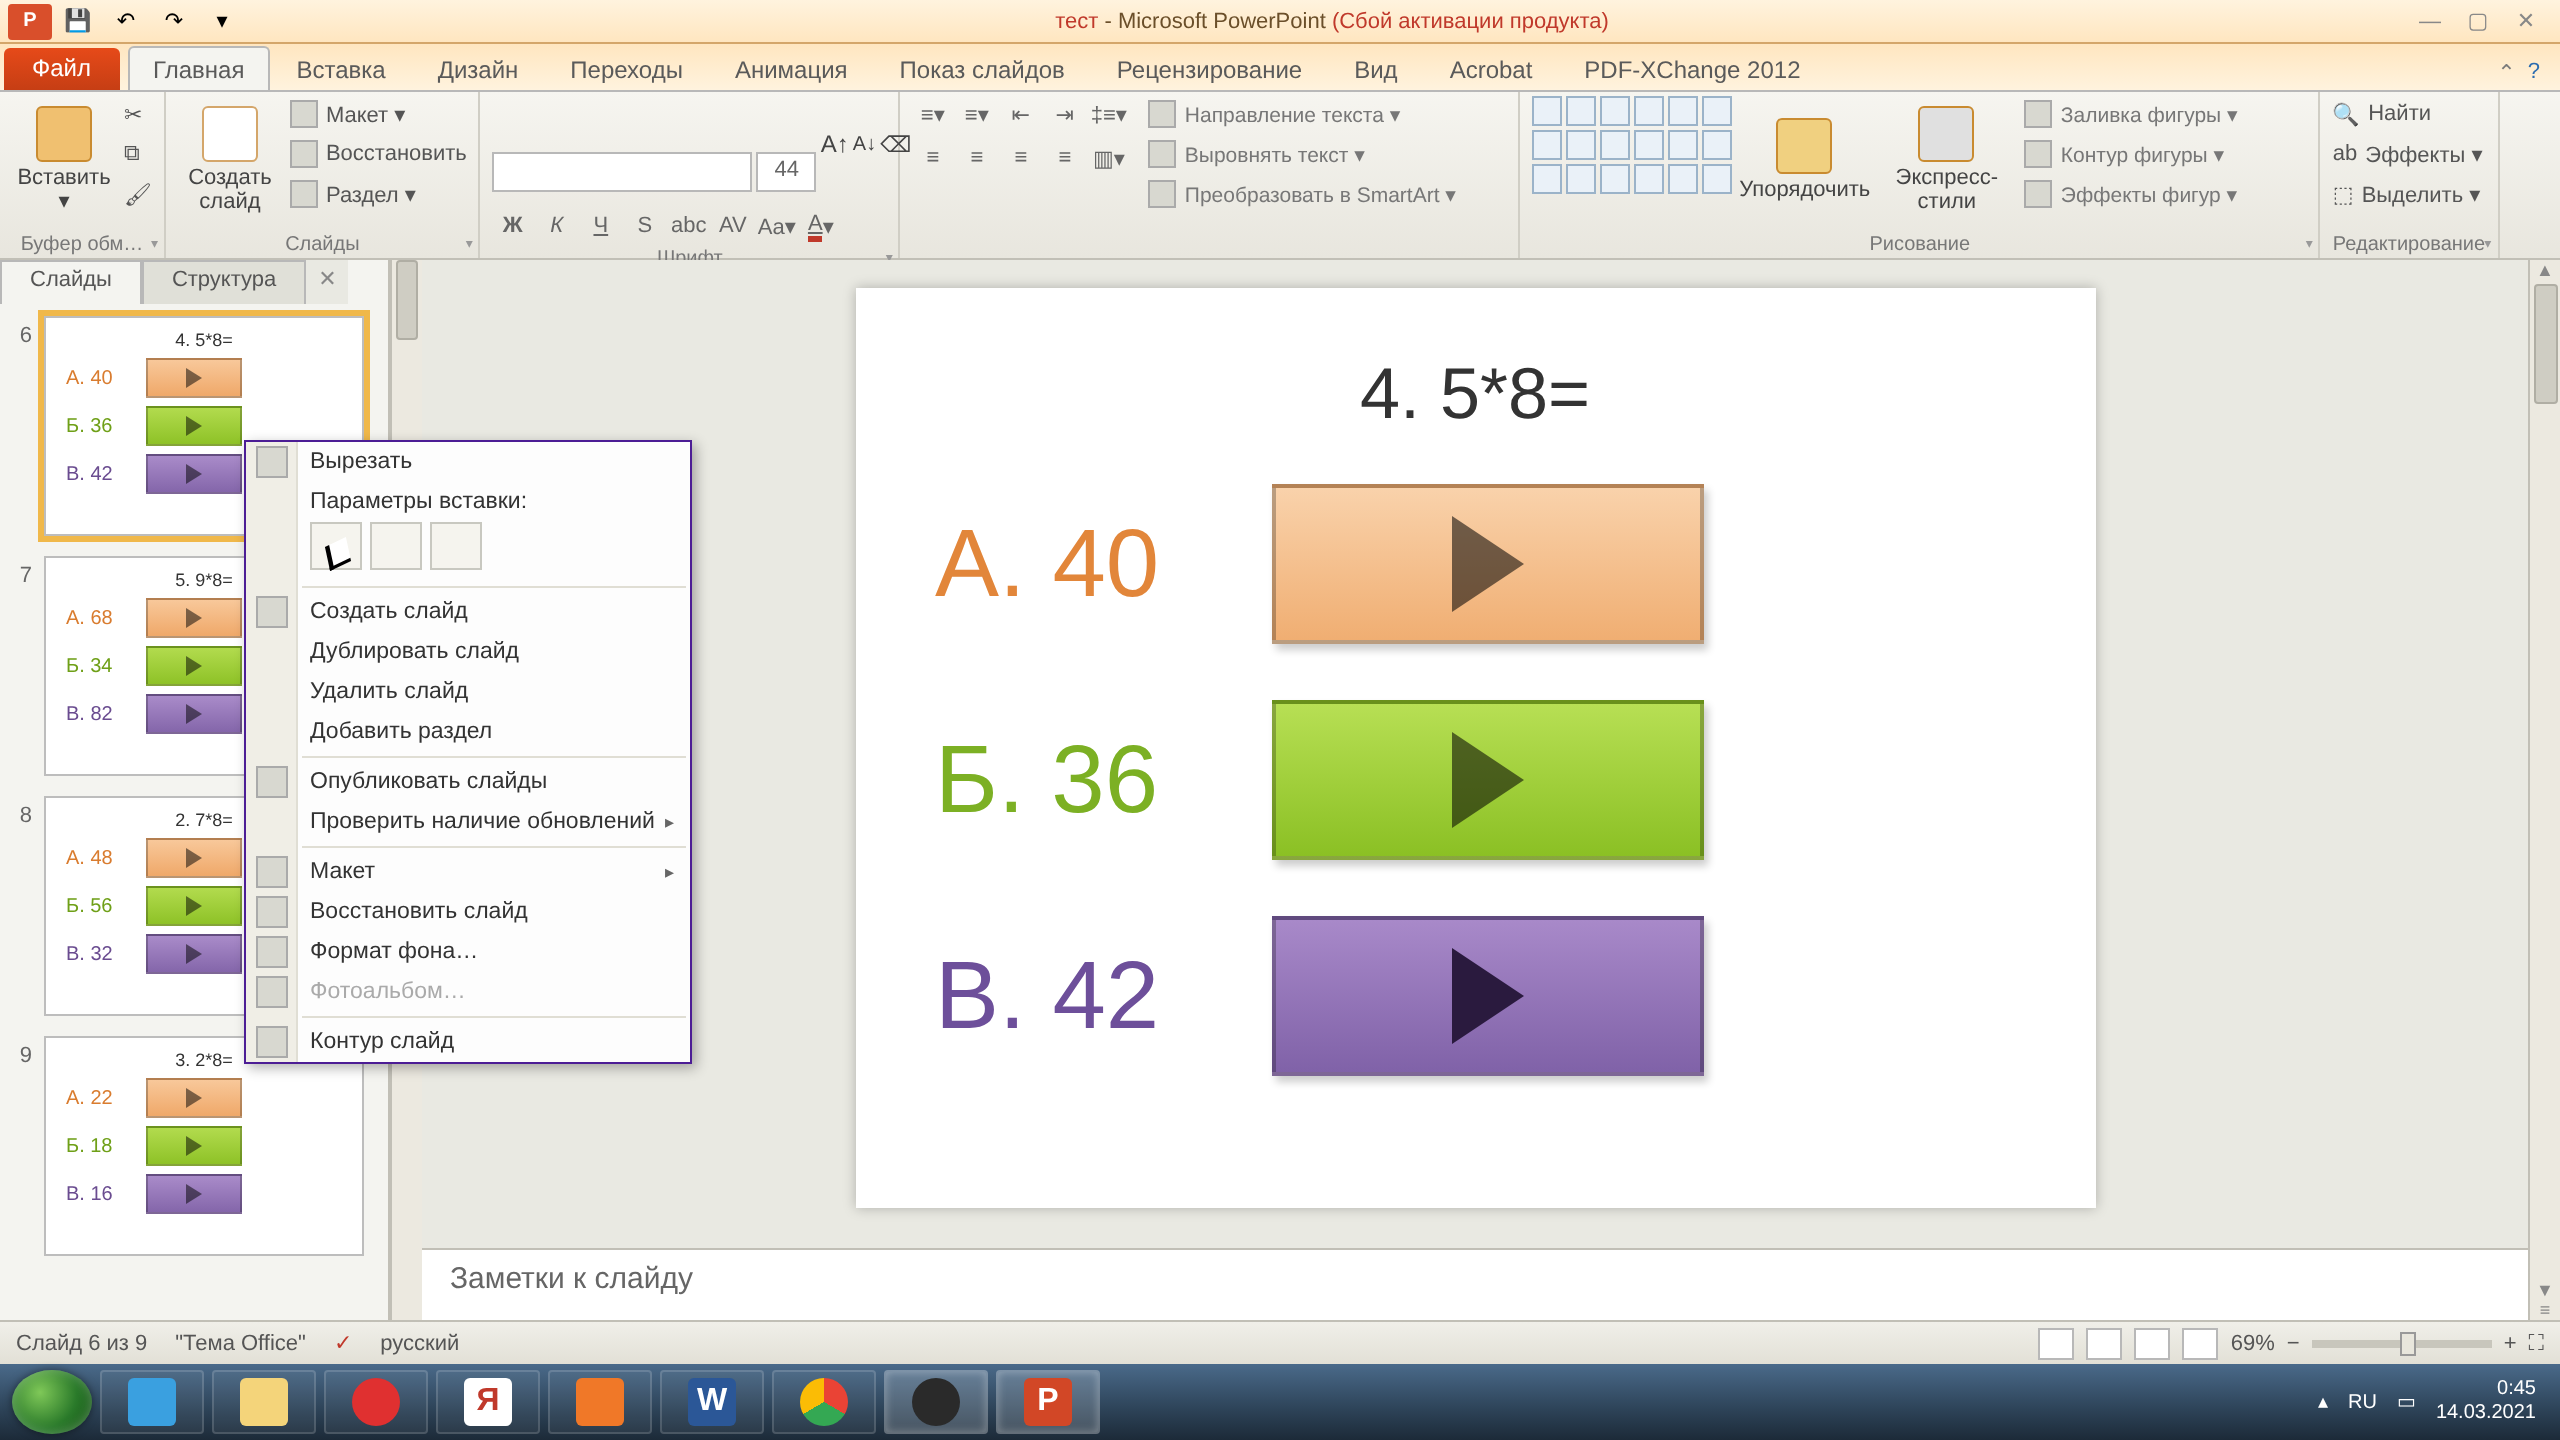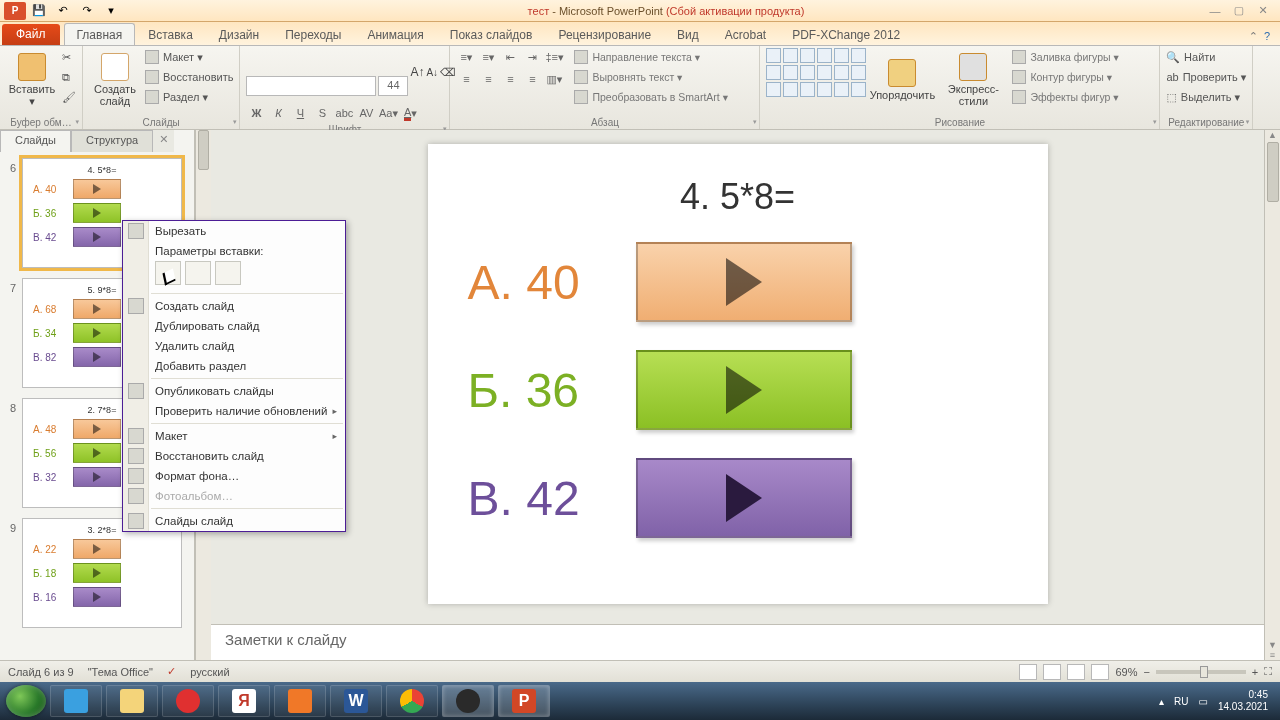--- a/index.html
+++ b/index.html
@@ -259,21 +259,20 @@
         <div class="stack-row">
             <div class="i"></div>
             <span>Выровнять текст ▾</span>
           </div>
         <div class="stack-row">
             <div class="i"></div>
             <span>Преобразовать в SmartArt ▾</span>
           </div>
       </div>
     </div>
-    <div class="group-label">Абзац</div>
   </div>
   <div class="group" style="width:400px">
     <div class="group-body">
       <div class="shape-grid">
         <span></span>
           <span></span>
           <span></span>
           <span></span>
           <span></span>
           <span></span>
@@ -317,21 +316,21 @@
   </div>
   <div class="group">
     <div class="group-body">
       <div class="stack edit-stack">
         <div class="stack-row">
             <span>🔍</span>
             <span>Найти</span>
           </div>
         <div class="stack-row">
             <span>ab</span>
-            <span>Проверить ▾</span>
+            <span>Эффекты ▾</span>
           </div>
         <div class="stack-row">
             <span>⬚</span>
             <span>Выделить ▾</span>
           </div>
       </div>
     </div>
     <div class="group-label" style="padding-top:2px">Редактирование</div>
   </div>
 </div>
@@ -510,21 +509,21 @@
       <div class="ci"></div>
       <span>Формат фона…</span>
     </div>
   <div class="ctx-item disabled">
       <div class="ci"></div>
       <span>Фотоальбом…</span>
     </div>
   <div class="ctx-sep"></div>
   <div class="ctx-item">
       <div class="ci"></div>
-      <span>Слайды слайд</span>
+      <span>Контур слайд</span>
     </div>
 </div>
 
 <div class="cursor"></div>
 
 <div class="statusbar">
   <span>Слайд 6 из 9</span>
   <span>"Тема Office"</span>
   <span style="color:#c0392b">✓</span>
   <span>русский</span>

